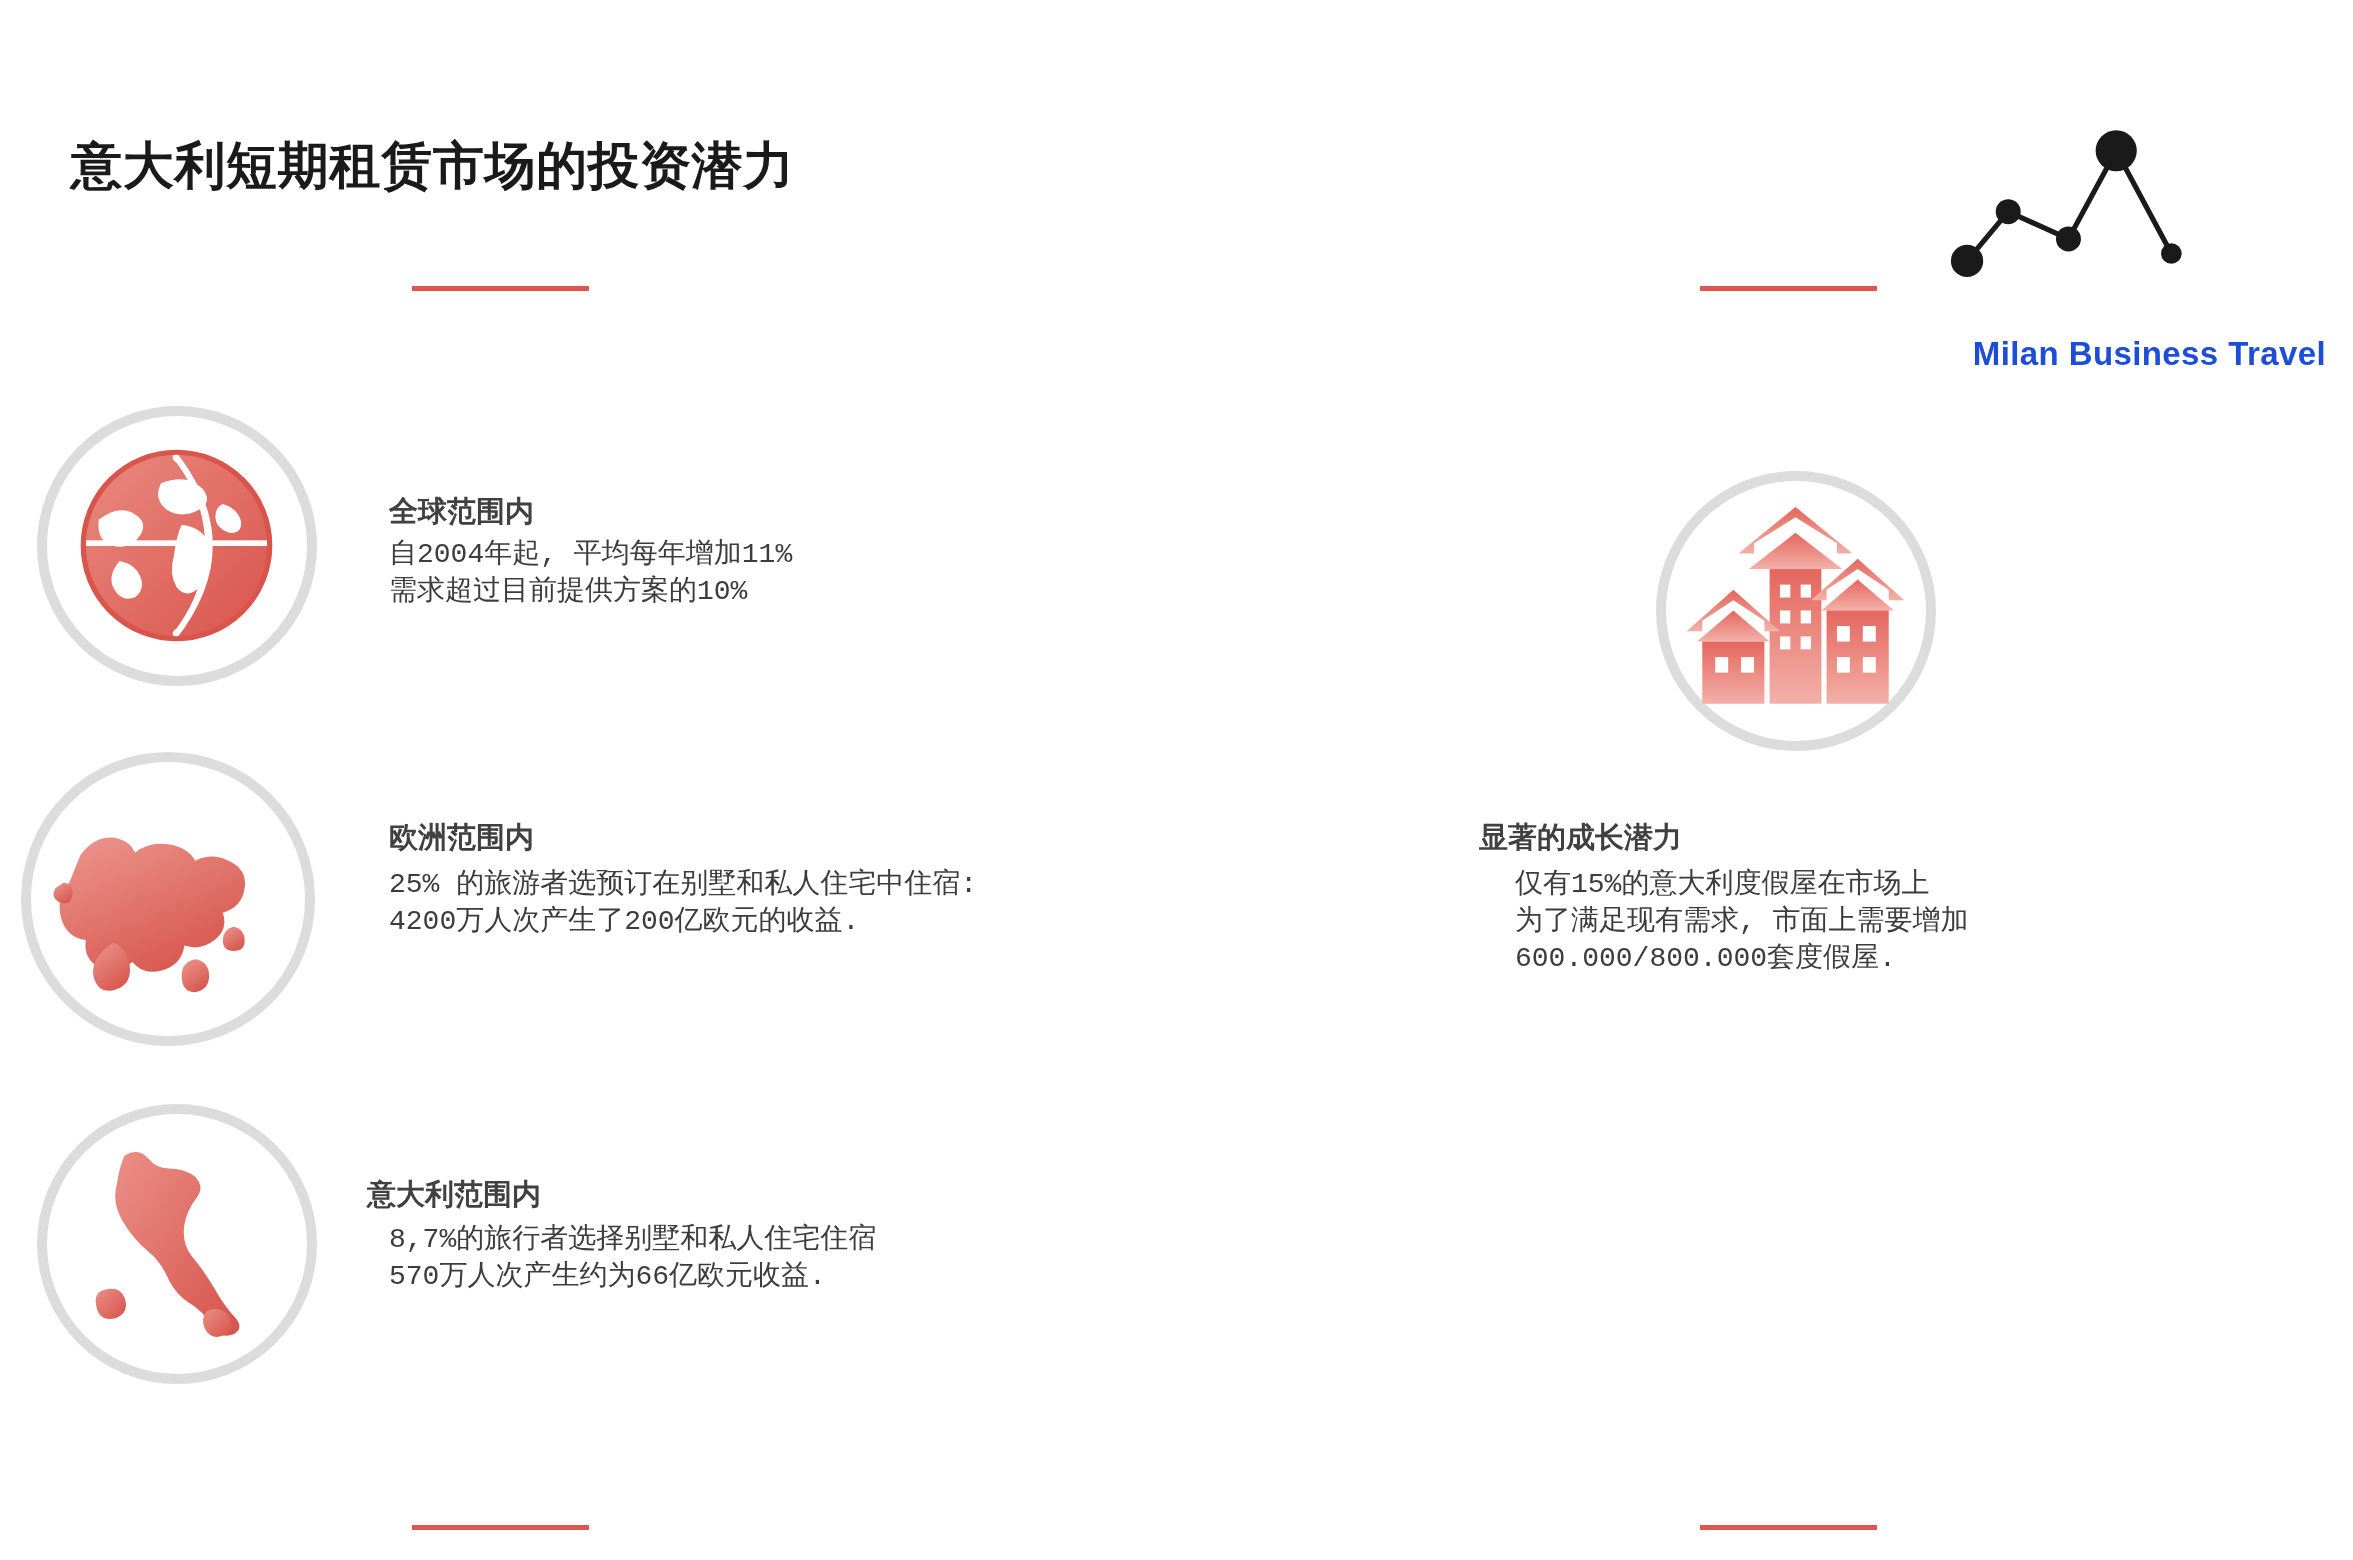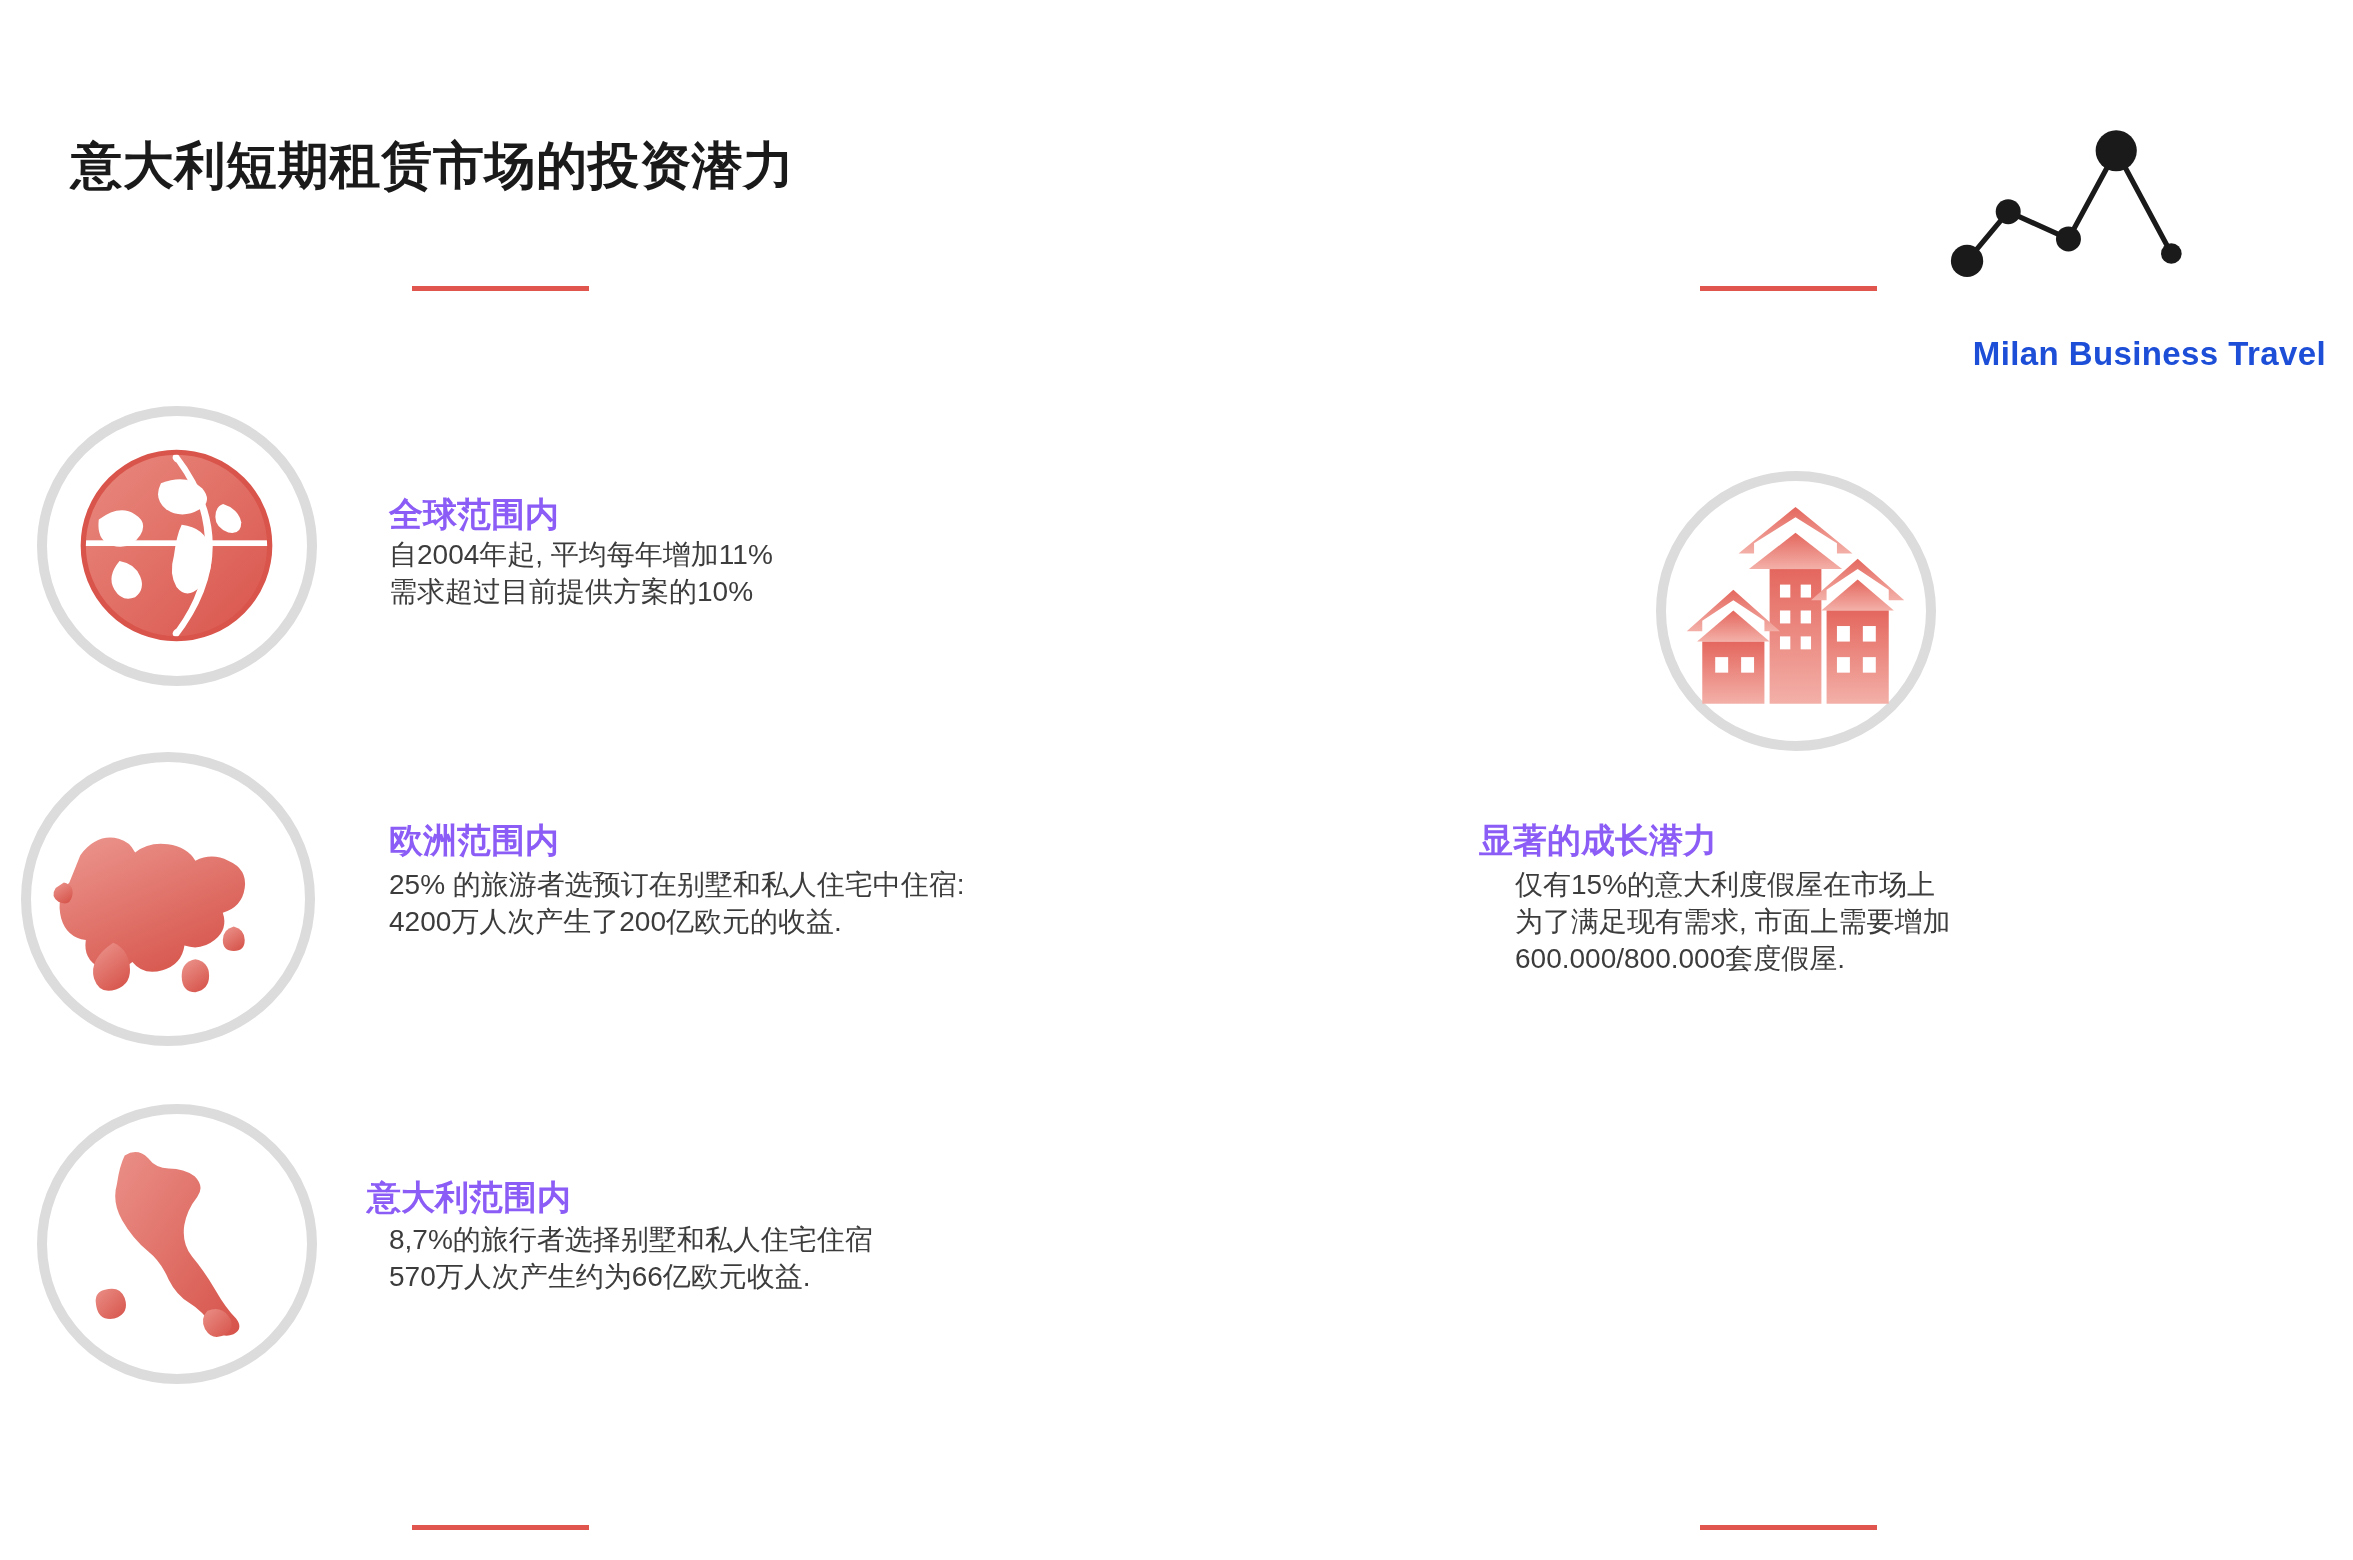--- a/index.html
+++ b/index.html
@@ -70,28 +70,28 @@
   
   .icon-circle {
     position: absolute;
     border-radius: 50%;
     border: 10.3px solid #dcdcdc;
     box-sizing: border-box;
     background: #ffffff;
   }
   .block-title {
     position: absolute;
-    font-size: 34px;
+    font-size: 29px;
     font-weight: bold;
-    color: #8b5cf6;
+    color: #404040;
     white-space: nowrap;
   }
   .block-body {
     position: absolute;
-    font-family: Liberation Sans, sans-serif;
+    font-family: Liberation Mono, monospace;
     font-size: 28px;
     line-height: 1.32;
     color: #3c3c3c;
   }
 
   
   #circle-globe  { left: 37px;  top: 406px;  width: 280px; height: 280px; }
   #circle-europe { left: 20.6px;  top: 752px; width: 294px; height: 294px; }
   #circle-italy  { left: 37px;  top: 1104px; width: 280px; height: 280px; }
 

